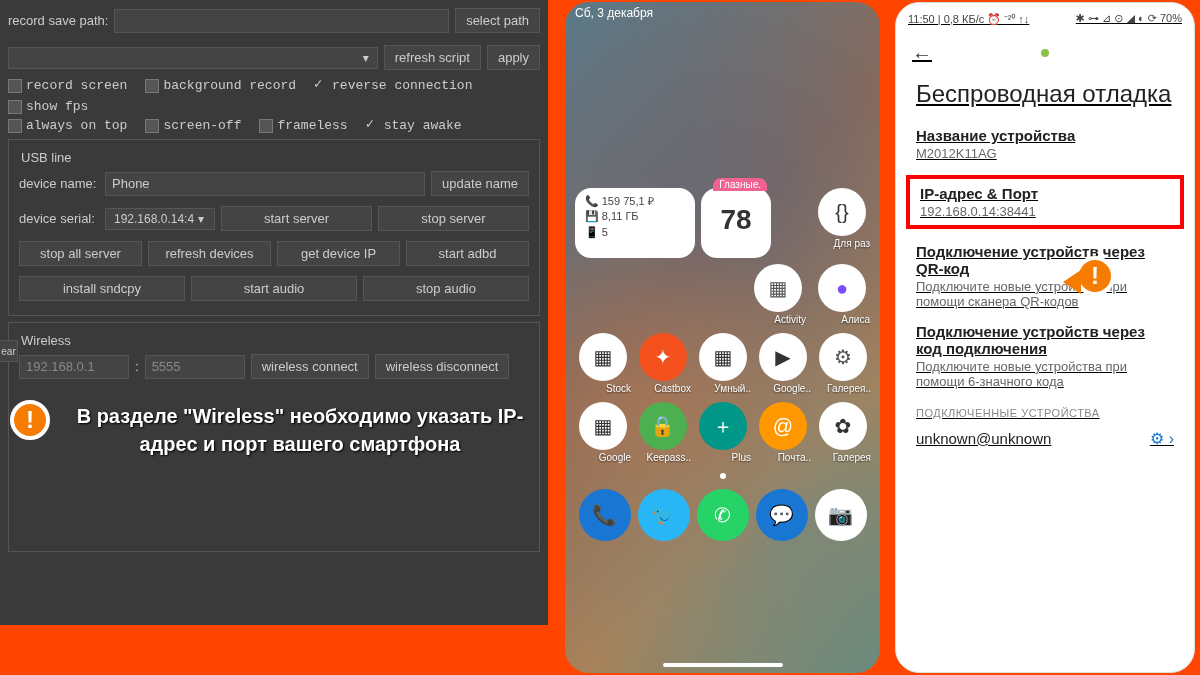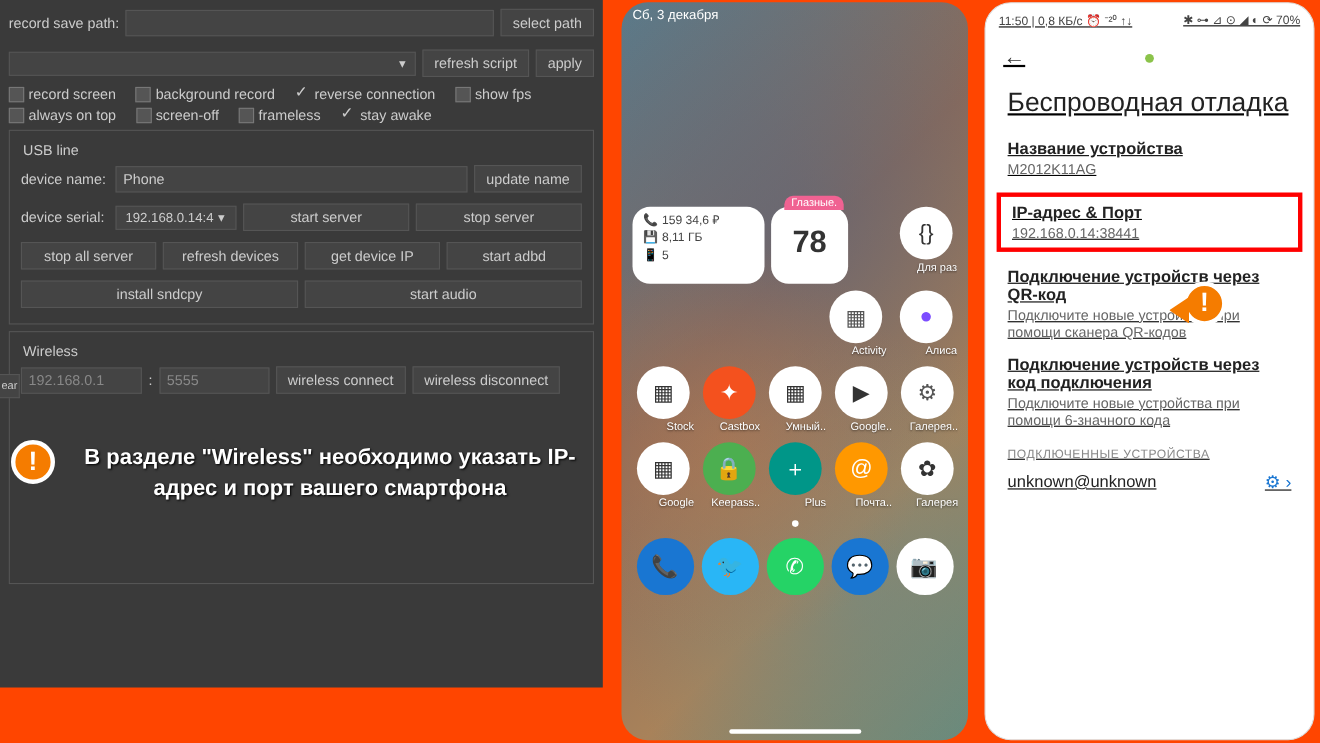--- a/index.html
+++ b/index.html
@@ -5,21 +5,21 @@
 * { box-sizing: border-box; margin: 0; padding: 0; }
 body { font-family: sans-serif; width: 1200px; height: 675px; background: #ff4500; overflow: hidden; }
 
 
 .left-panel { position: absolute; left: 0; top: 0; width: 548px; height: 625px; background: #3a3a3a; color: #ccc; padding: 0 8px 8px 8px; font-size: 13px; }
 .row { display: flex; align-items: center; gap: 6px; margin: 4px 0; }
 .row-full { padding: 4px 0; }
 .label { color: #ccc; font-size: 13px; }
 .input-text { background: #444; border: 1px solid #555; color: #ccc; padding: 3px 6px; font-size: 13px; height: 24px; }
 .btn { background: #444; border: 1px solid #555; color: #ccc; padding: 4px 10px; font-size: 13px; cursor: pointer; text-align: center; white-space: nowrap; }
-.checkbox { display: flex; align-items: center; gap: 4px; margin-right: 12px; font-size: 13px; }
+.checkbox { display: flex; align-items: center; gap: 4px; margin-right: 12px; font-size: 13px; font-family: Liberation Mono, monospace; }
 .check-box { width: 14px; height: 14px; background: #555; border: 1px solid #777; display: inline-block; }
 .check-mark { width: 14px; height: 14px; position: relative; display: inline-block; }
 .check-mark::before { content: "✓"; color: #ccc; font-size: 14px; position: absolute; top: -4px; left: 0; }
 .fieldset { border: 1px solid #555; padding: 10px; margin: 6px 0; }
 .fieldset-title { color: #ccc; font-size: 13px; margin-bottom: 6px; padding-left: 2px; }
 .dropdown-btn { background: #444; border: 1px solid #555; color: #ccc; padding: 3px 8px; font-size: 12px; display: flex; align-items: center; gap: 4px; }
 
 
 .callout-left { position: absolute; left: 10px; top: 400px; width: 48px; height: 48px; }
 .callout-circle { width: 40px; height: 40px; border-radius: 50%; background: #f57c00; border: 4px solid #fff; display: flex; align-items: center; justify-content: center; color: #fff; font-size: 24px; font-weight: bold; }
@@ -138,20 +138,21 @@
     </div>
     <div class="row" style="margin-top:10px">
       <button class="btn" style="flex:1">stop all server</button>
       <button class="btn" style="flex:1">refresh devices</button>
       <button class="btn" style="flex:1">get device IP</button>
       <button class="btn" style="flex:1">start adbd</button>
     </div>
     <div class="row" style="margin-top:10px">
       <button class="btn" style="flex:1">install sndcpy</button>
       <button class="btn" style="flex:1">start audio</button>
+      <button class="btn" style="flex:1">stop audio</button>
     </div>
   </div>
 
   <div class="fieldset" style="height:230px">
     <div class="fieldset-title">Wireless</div>
     <div class="row">
       <input class="input-text" style="width: 110px; color: rgb(136, 136, 136);" value="192.168.0.1">
       <span>:</span>
       <input class="input-text" style="width: 100px; color: rgb(136, 136, 136);" value="5555">
       <button class="btn">wireless connect</button>
@@ -165,21 +166,21 @@
 <div class="callout-left">
   <div class="callout-circle">!</div>
 </div>
 <div class="callout-text">В разделе "Wireless" необходимо указать IP-адрес и порт вашего смартфона</div>
 
 <div class="phone-mid">
   <div class="status-mid">Сб, 3 декабря</div>
   <div class="mid-content">
     <div class="widgets-row">
       <div class="widget widget-info">
-        <div>📞 159   34,6 ₽</div>
+        <div>📞 159   75,1 ₽</div>
         <div>💾 8,11 ГБ</div>
         <div>📱 5</div>
       </div>
       <div class="widget widget-calendar">
         <div class="cal-tab">Глазные.</div>
         <div class="cal-num">78</div>
       </div>
       <div style="flex:1"></div>
       <div class="app-icon">
           <div class="app-circle" style="background: rgb(255, 255, 255); color: rgb(51, 51, 51);">{}</div>

